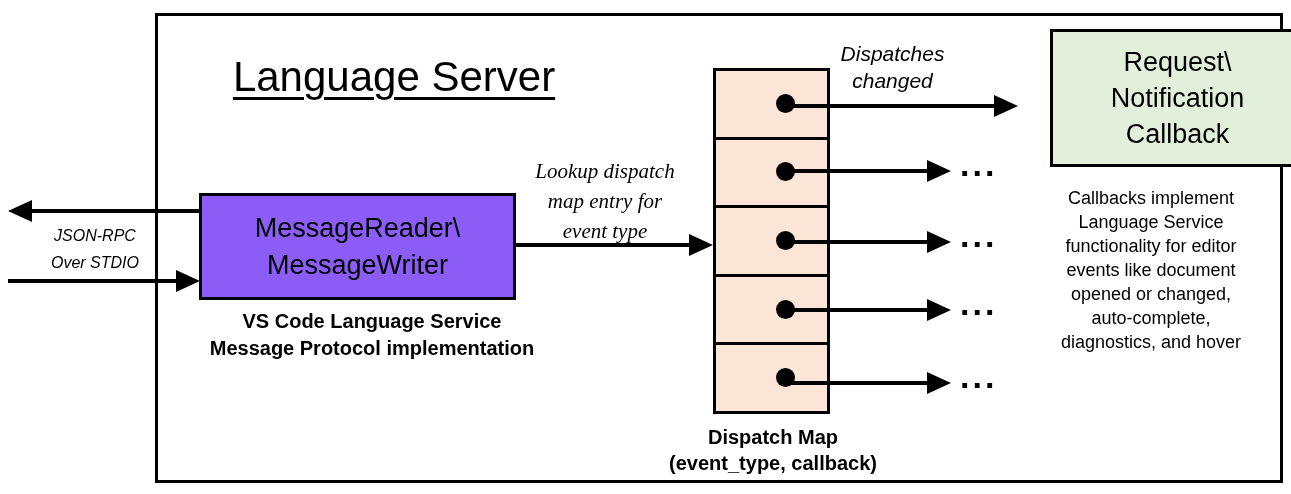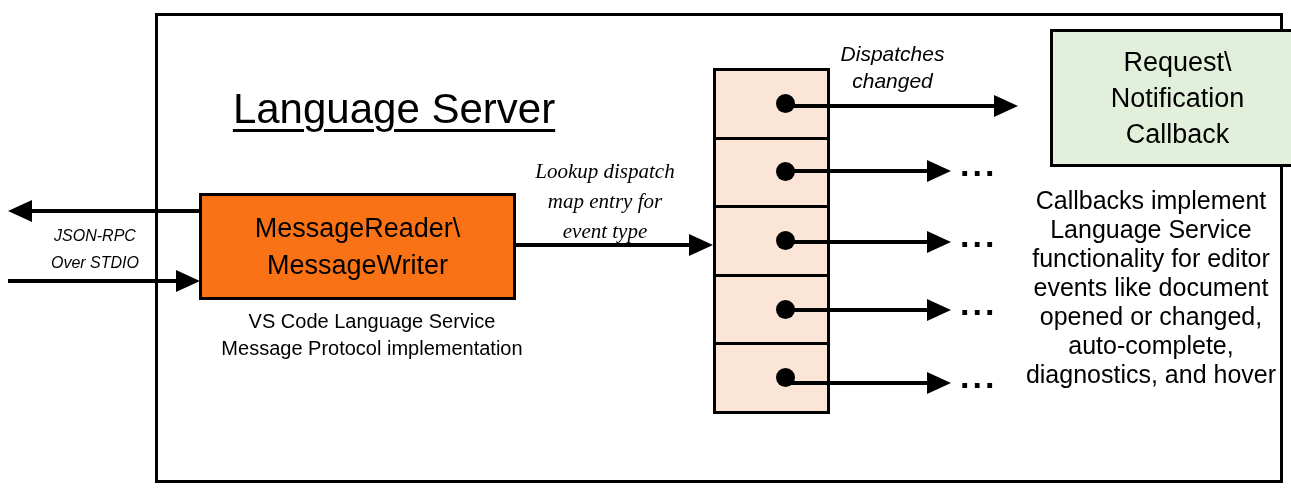--- a/index.html
+++ b/index.html
@@ -14,37 +14,36 @@
   .abs{position:absolute;}
   .outer-box{
     left:155px;top:13px;width:1128px;height:470px;
     border:3px solid #000;box-sizing:border-box;background:#fff;
   }
   .diagram-title{
     left:194px;top:52px;width:400px;
     text-align:center;font-size:42px;line-height:50px;
     text-decoration:underline;text-decoration-thickness:3px;text-underline-offset:6px;
     white-space:pre-line;
-    margin-top:32px;
   }
   .node{
     border:3px solid #000;box-sizing:border-box;
     display:flex;align-items:center;justify-content:center;
     text-align:center;white-space:pre-line;
   }
   .msg-box{left:199px;top:193px;width:317px;height:107px;font-size:27px;line-height:37px;}
   .callback-box{left:1018px;top:29px;width:255px;height:138px;font-size:27px;line-height:36px;}
   .caption{
-    text-align:center;font-size:20px;line-height:27px;white-space:pre-line;
+    text-align:center;font-size:20px;line-height:27px;white-space:pre-line;font-weight:bold;
   }
   .msg-caption{left:192px;top:308px;width:360px;}
   .map-caption{left:648px;top:424px;width:250px;line-height:26px;}
   .note{
     left:1020px;top:186px;width:262px;
-    text-align:center;font-size:25px;line-height:29px;white-space:pre-line;
+    text-align:center;font-size:18px;line-height:24px;white-space:pre-line;
   }
   .flow-label{
     font-style:italic;text-align:center;white-space:pre-line;
   }
   .io-label{left:15px;top:222px;width:160px;font-size:16px;line-height:27px;}
   .lookup-label{left:515px;top:156px;width:180px;font-size:21px;line-height:30px;font-family:Liberation Serif, serif;}
   .dispatch-label{left:820px;top:40px;width:145px;font-size:21px;line-height:27px;}
   .hline{height:4px;background:#000;}
   .ah-r{width:0;height:0;border-top:11px solid transparent;border-bottom:11px solid transparent;border-left:24px solid #000;}
   .ah-l{width:0;height:0;border-top:11px solid transparent;border-bottom:11px solid transparent;border-right:24px solid #000;}
@@ -73,21 +72,21 @@
 
   <div class="abs diagram-title">Language Server</div>
 
   <div class="abs hline" style="left:26px;top:209px;width:174px;"></div>
   <div class="abs ah-l" style="left:8px;top:200px;"></div>
   <div class="abs hline" style="left:8px;top:279px;width:168px;"></div>
   <div class="abs ah-r" style="left:176px;top:270px;"></div>
   <div class="abs flow-label io-label">JSON-RPC
 Over STDIO</div>
 
-  <div class="abs node msg-box" style="background: #f97316;">
+  <div class="abs node msg-box" style="background: #8b5cf6;">
     <span>MessageReader\
 MessageWriter</span>
   </div>
   <div class="abs caption msg-caption">VS Code Language Service
 Message Protocol implementation</div>
 
   <div class="abs flow-label lookup-label">Lookup dispatch
 map entry for
 event type</div>
   <div class="abs hline" style="left:516px;top:243px;width:173px;"></div>
@@ -103,20 +102,22 @@
     <div class="map-cell">
         <div class="dot"></div>
       </div>
     <div class="map-cell">
         <div class="dot"></div>
       </div>
     <div class="map-cell">
         <div class="dot"></div>
       </div>
   </div>
+  <div class="abs caption map-caption">Dispatch Map
+(event_type, callback)</div>
 
   <div class="abs flow-label dispatch-label">Dispatches
 changed</div>
   <div class="abs hline" style="left:786px;top:104px;width:208px;"></div>
   <div class="abs ah-r" style="left:994px;top:95px;"></div>
 
   <div class="abs hline" style="left:786px;top:169px;width:141px;"></div>
   <div class="abs ah-r" style="left:927px;top:160px;"></div>
   <div class="abs ellipsis" style="left:960px;top:147px;">...</div>
 

